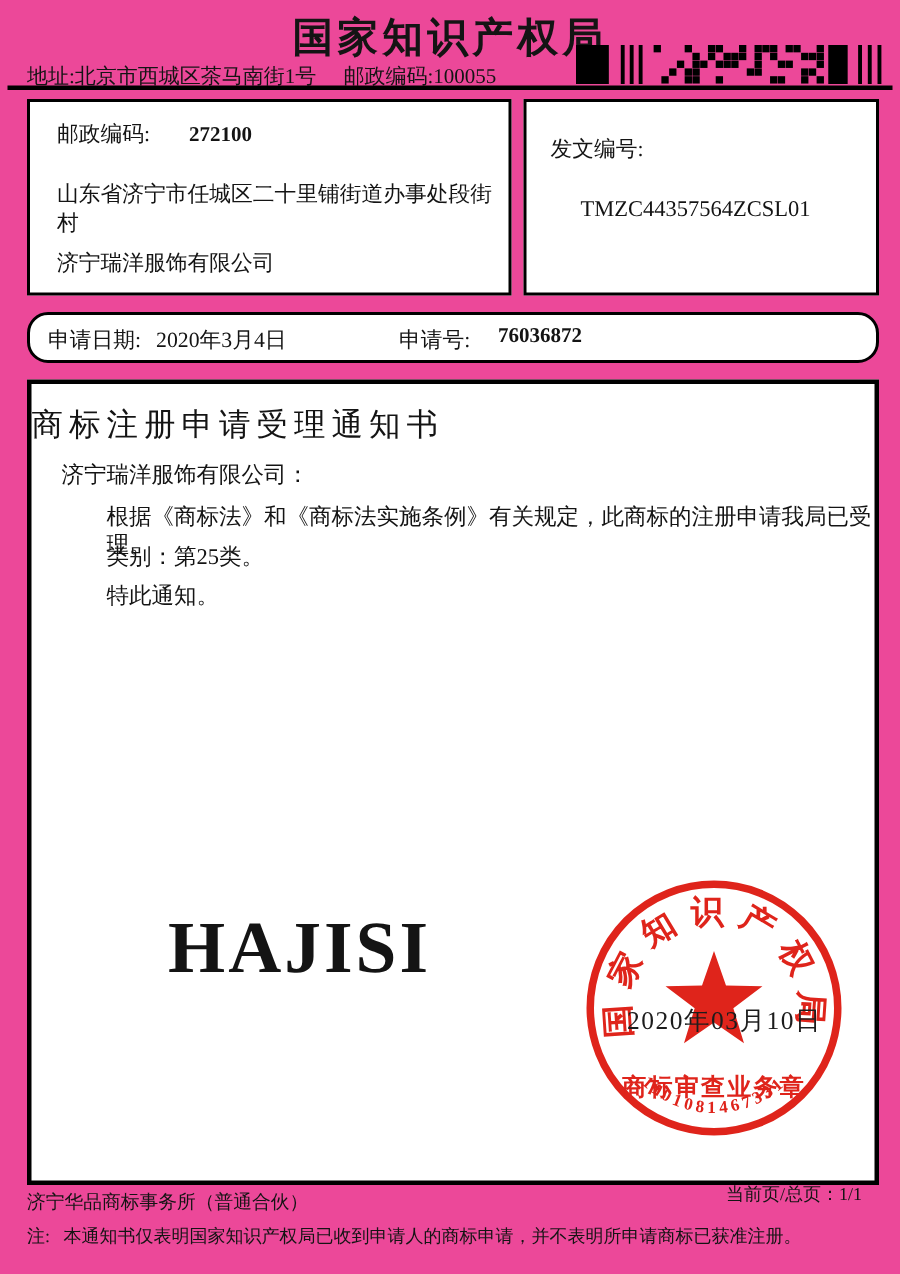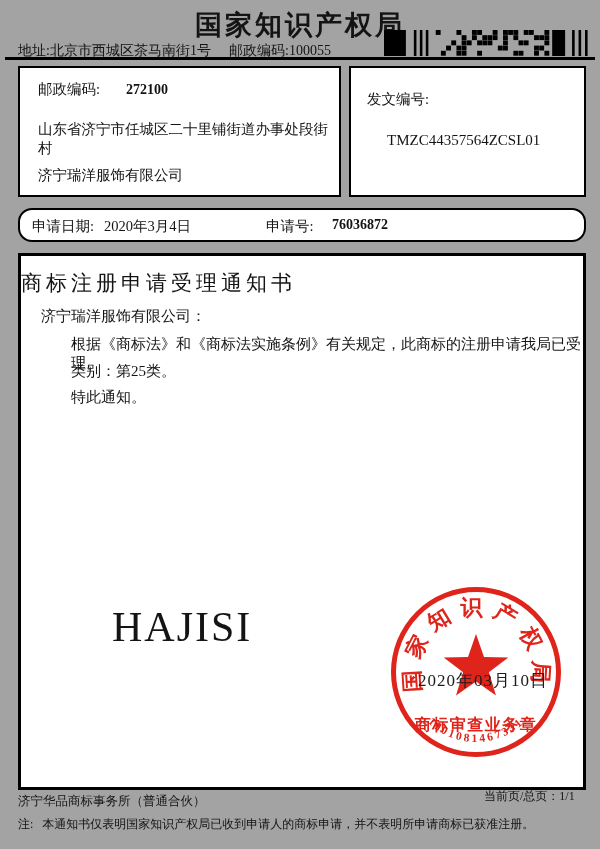--- a/index.html
+++ b/index.html
@@ -1,16 +1,16 @@
 <!DOCTYPE html>
 <html><head>
 <meta charset="utf-8">
 <style>
   html,body{margin:0;padding:0;background:#ffffff;}
-  .page{position:relative;width:600px;height:849px;background:#a3a3a3;overflow:hidden;
+  .page{position:relative;width:600px;height:849px;background:#ec4899;overflow:hidden;
         font-family:"Liberation Serif","DejaVu Serif",serif;color:#141414;}
   .abs{position:absolute;}
   .doc-title{top:7px;left:0;width:600px;text-align:center;font-size:27px;font-weight:bold;letter-spacing:3px;}
   .addr-line{top:42px;left:18px;font-size:14px;}
   .postal-line{top:42px;left:229px;font-size:14px;}
   .barcode{top:30px;left:384px;width:204px;height:26px;}
   .head-rule{top:57px;left:5px;width:590px;height:2.5px;background:#000;}
   .box{position:absolute;border:2px solid #000;box-sizing:border-box;background:#fff;}
   .recipient-box{left:18px;top:66px;width:323px;height:131px;}
   .dispatch-box{left:349px;top:66px;width:237px;height:131px;}
@@ -23,21 +23,21 @@
   .recipient-box .company{position:absolute;left:18px;top:98px;}
   .dispatch-box .label{position:absolute;left:16px;top:22px;}
   .dispatch-box .num{position:absolute;left:36px;top:64px;font-size:15px;}
   .date-box span{position:absolute;top:7px;font-size:14.5px;}
   .dt-label{left:12px;} .dt-value{left:84px;} .no-label{left:246px;} .no-value{left:312px;font-weight:bold;font-size:14px !important;}
   .notice-title{position:absolute;top:13px;left:0;width:100%;text-align:left;font-size:21px;letter-spacing:4px;}
   .salutation{position:absolute;left:20px;top:51px;font-size:15px;}
   .para1{position:absolute;left:50px;top:79px;font-size:15px;}
   .para2{position:absolute;left:50px;top:106px;font-size:15px;}
   .para3{position:absolute;left:50px;top:132px;font-size:15px;}
-  .trademark{position:absolute;left:91px;top:347px;font-size:42px;font-weight:400;letter-spacing:2px;}
+  .trademark{position:absolute;left:91px;top:347px;font-size:49px;font-weight:700;letter-spacing:2px;}
   .seal{position:absolute;left:367px;top:328px;width:176px;height:176px;z-index:1;}
   .seal-date{position:absolute;left:381px;top:413px;width:162px;text-align:center;
              font-size:17px;color:#1c1c1c;letter-spacing:1px;z-index:2;}
   .agent-line{top:793px;left:18px;font-size:12.5px;text-align:center;}
   .note-line{top:816px;left:18px;font-size:12px;}
   .note-line .note-label{margin-right:9px;}
   .page-indicator{top:788px;left:484px;font-size:12px;}
 </style>
 </head>
 <body>

